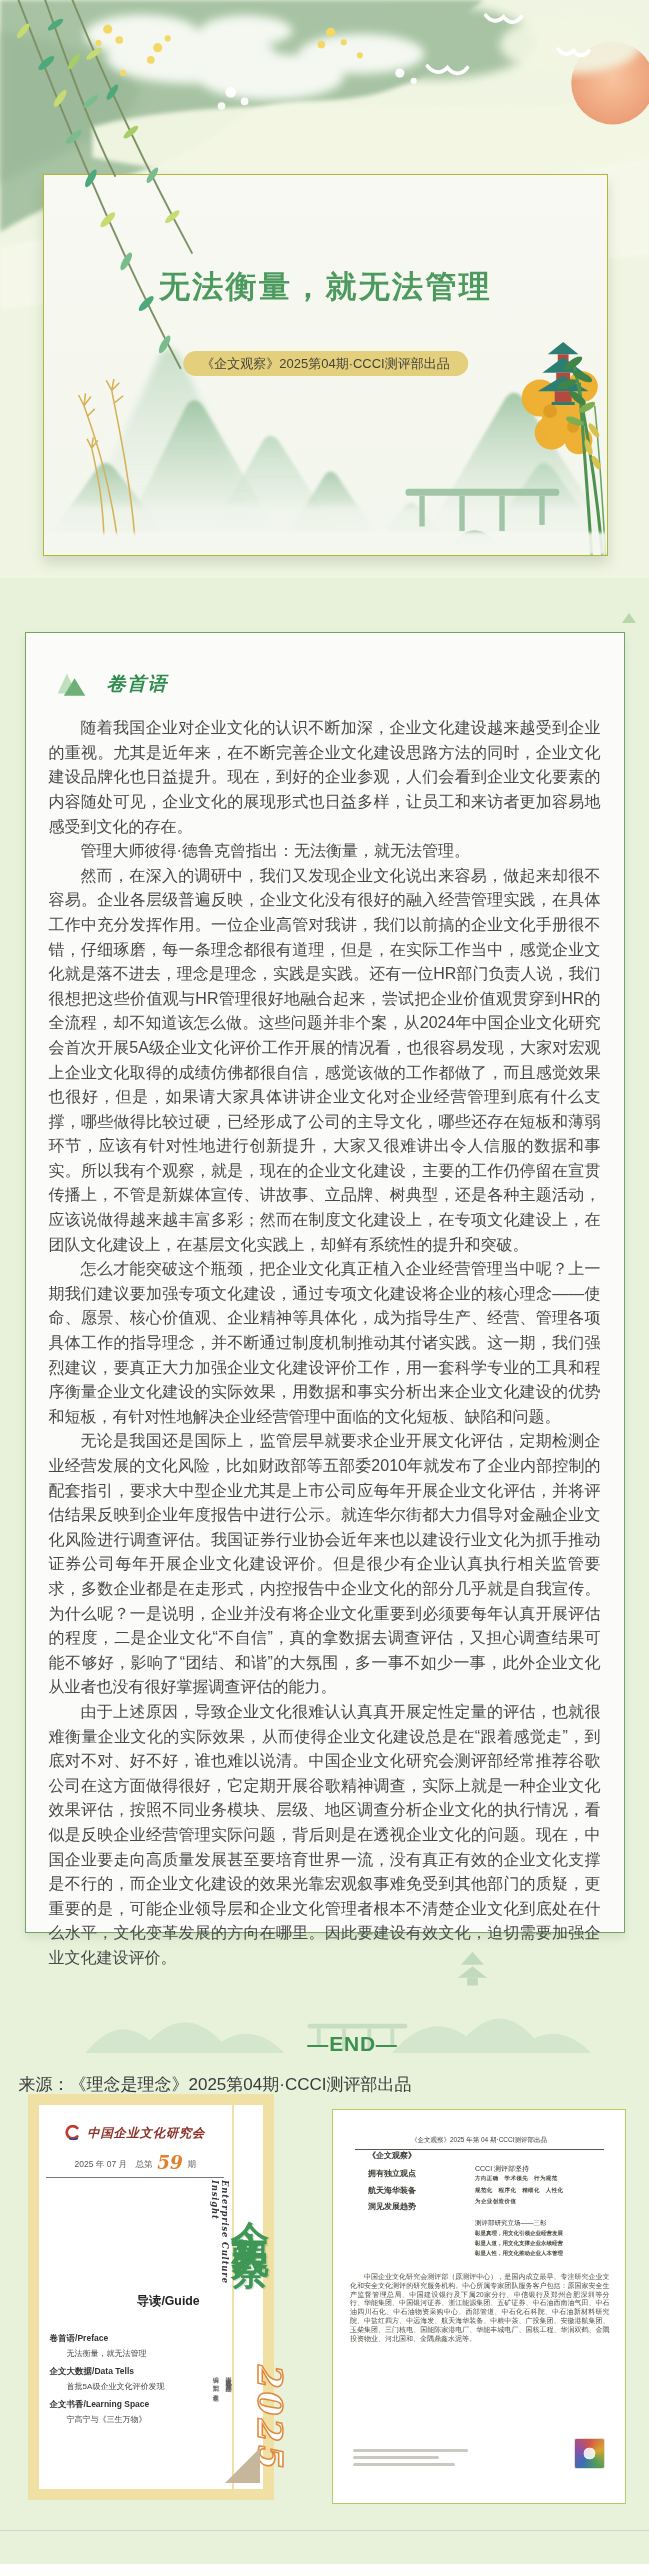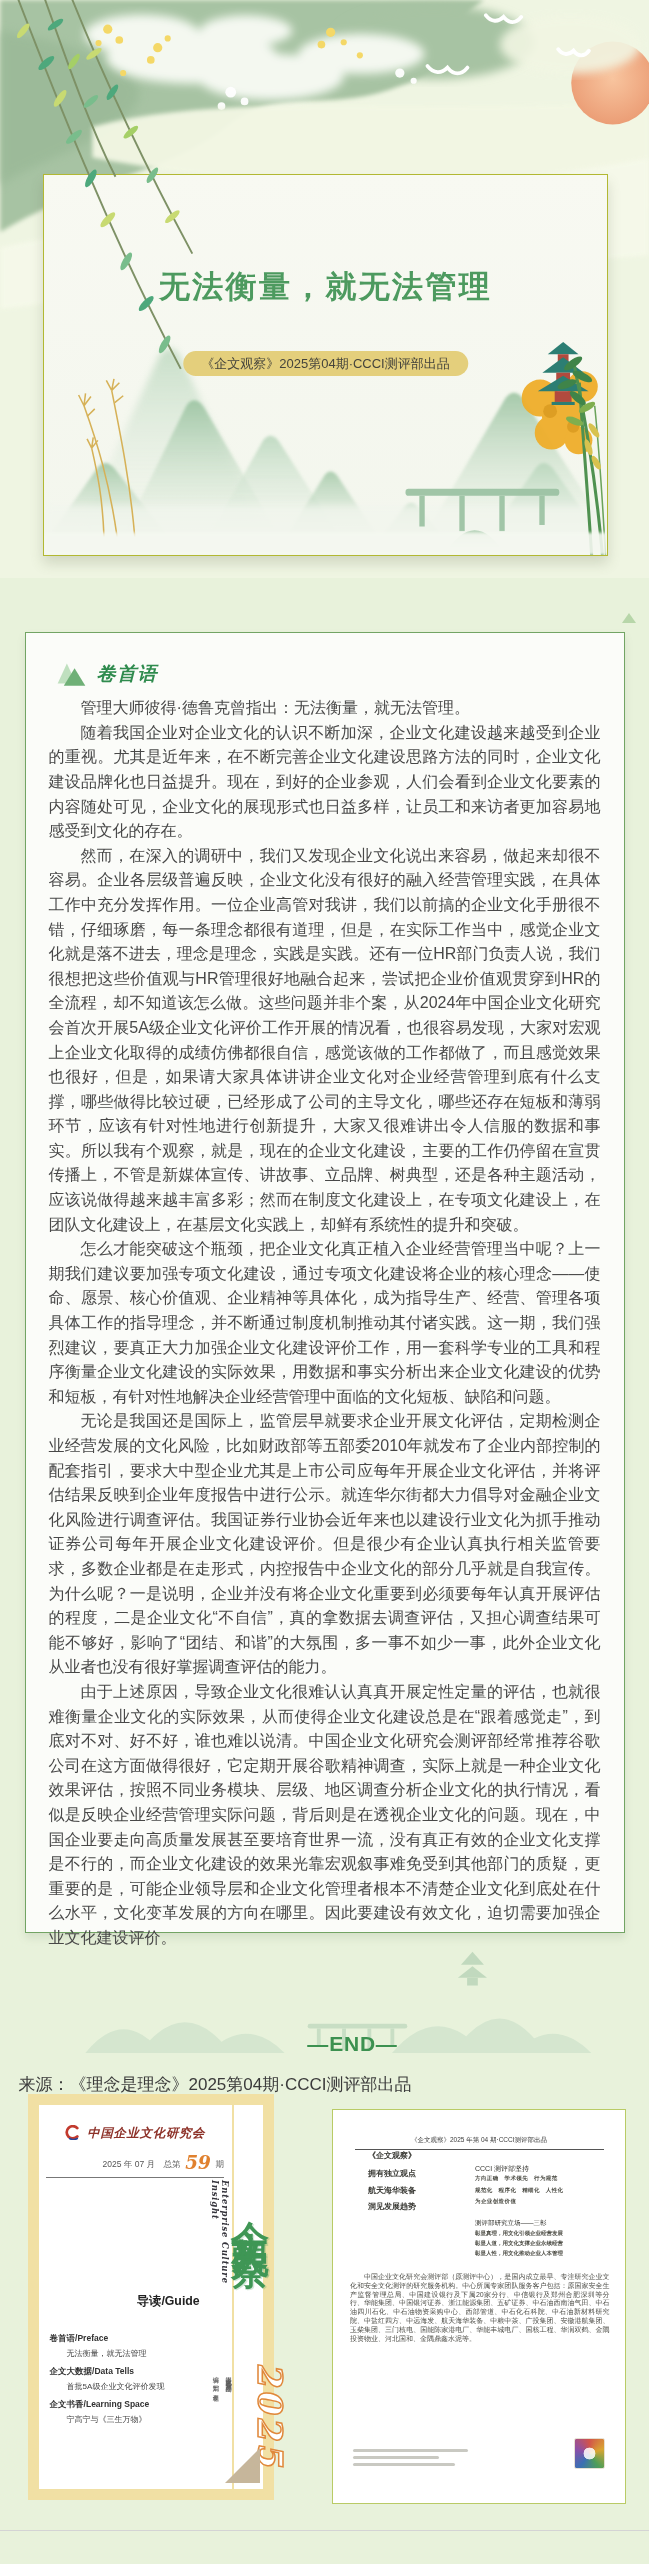--- a/index.html
+++ b/index.html
@@ -22,40 +22,40 @@
 
   .tri-decor{position:absolute;top:613px;right:13px;width:0;height:0;
              border-left:7.7px solid transparent;border-right:7.7px solid transparent;
              border-bottom:10px solid #b7d6a9;}
 
   
   .content-card{position:absolute;left:24.6px;top:632px;width:600px;height:1301px;
                 box-sizing:border-box;background:#fbfcf9;border:0.8px solid #72a464;
                 padding:28px 23px 0;box-shadow:0 4.6px 7.7px rgba(110,130,100,.15);}
   .sec-head{display:flex;align-items:center;gap:9.2px;margin:0 0 9.2px 7.7px;}
-  .sec-title{margin:0;font-size:19px;font-weight:700;font-style:italic;color:#2f8b4e;letter-spacing:1.5px;}
+  .sec-title{margin:10px;font-size:19px;font-weight:700;font-style:italic;color:#2f8b4e;letter-spacing:1.5px;}
   .content-card p{margin:0;font-size:16px;line-height:24.6px;color:#484848;
                   text-align:justify;text-indent:2em;}
 
   
   .watermark{position:absolute;left:23px;top:1938px;opacity:.6;}
   .end-mark{position:absolute;top:2032px;left:0;width:649px;text-align:center;
             font-size:21px;font-weight:700;color:#3c9150;letter-spacing:0.8px;padding-left:28px;}
   .source-line{position:absolute;top:2073px;left:18.5px;font-size:17px;color:#3a3a3a;}
 
   
   .cover{position:absolute;left:28px;top:2094px;width:246px;height:406px;margin:0;
          background:#f1e0a4;}
   .cover-inner{position:absolute;left:10.8px;top:10.8px;right:10.8px;bottom:10.8px;background:#ffffff;}
   .cover-main{position:absolute;left:0;top:0;width:195px;height:100%;border-right:2.3px solid #f1e0a4;box-sizing:border-box;}
   .logo-row{position:absolute;top:20px;left:0;width:100%;text-align:center;white-space:nowrap;}
   .logo-c{display:inline-block;vertical-align:-3.1px;margin-right:3.1px;}
   .org-name{font-family:"DejaVu Serif","Liberation Serif",serif;font-style:italic;font-weight:700;
             color:#8d3128;font-size:12.3px;letter-spacing:0.8px;}
-  .issue-line{position:absolute;top:45px;left:0;width:100%;text-align:center;font-size:8.5px;color:#555;margin-left:28px;}
+  .issue-line{position:absolute;top:45px;left:0;width:100%;text-align:center;font-size:8.5px;color:#555;}
   .issue-number{font-family:"DejaVu Serif","Liberation Serif",serif;font-style:italic;font-weight:700;
                 font-size:18.5px;color:#e0812f;margin:0 2.3px;position:relative;top:2.3px;}
   .cover-rule{position:absolute;top:72px;left:7.7px;right:7.7px;border-top:0.8px solid #777;}
   .vert-en{position:absolute;top:75px;right:1.5px;height:138px;writing-mode:vertical-rl;
            font-family:"DejaVu Serif","Liberation Serif",serif;font-weight:700;font-style:italic;
            font-size:8.5px;color:#34333b;letter-spacing:0.8px;}
   .guide{position:absolute;top:188px;left:98px;font-size:12.3px;font-weight:700;color:#222;}
   .toc{position:absolute;top:212px;left:10.8px;right:4.6px;}
   .toc-sec{font-size:8.5px;font-weight:700;color:#313131;margin-top:7px;}
   .toc-sec:first-child{margin-top:16px;}
@@ -278,22 +278,22 @@
   <div class="tri-decor"></div>
 
   <section class="content-card">
     <div class="sec-head">
       <svg width="31" height="24.6" viewBox="0 0 40 32">
         <polygon points="14,2 2,28 26,28" fill="#bfe0bf"></polygon>
         <polygon points="24,8 10,31 38,31" fill="#6fb077"></polygon>
       </svg>
       <h2 class="sec-title">卷首语</h2>
     </div>
+    <p>随着我国企业对企业文化的认识不断加深，企业文化建设越来越受到企业的重视。尤其是近年来，在不断完善企业文化建设思路方法的同时，企业文化建设品牌化也日益提升。现在，到好的企业参观，人们会看到企业文化要素的内容随处可见，企业文化的展现形式也日益多样，让员工和来访者更加容易地感受到文化的存在。</p>
     <p>管理大师彼得·德鲁克曾指出：无法衡量，就无法管理。</p>
-    <p>随着我国企业对企业文化的认识不断加深，企业文化建设越来越受到企业的重视。尤其是近年来，在不断完善企业文化建设思路方法的同时，企业文化建设品牌化也日益提升。现在，到好的企业参观，人们会看到企业文化要素的内容随处可见，企业文化的展现形式也日益多样，让员工和来访者更加容易地感受到文化的存在。</p>
     <p>然而，在深入的调研中，我们又发现企业文化说出来容易，做起来却很不容易。企业各层级普遍反映，企业文化没有很好的融入经营管理实践，在具体工作中充分发挥作用。一位企业高管对我讲，我们以前搞的企业文化手册很不错，仔细琢磨，每一条理念都很有道理，但是，在实际工作当中，感觉企业文化就是落不进去，理念是理念，实践是实践。还有一位HR部门负责人说，我们很想把这些价值观与HR管理很好地融合起来，尝试把企业价值观贯穿到HR的全流程，却不知道该怎么做。这些问题并非个案，从2024年中国企业文化研究会首次开展5A级企业文化评价工作开展的情况看，也很容易发现，大家对宏观上企业文化取得的成绩仿佛都很自信，感觉该做的工作都做了，而且感觉效果也很好，但是，如果请大家具体讲讲企业文化对企业经营管理到底有什么支撑，哪些做得比较过硬，已经形成了公司的主导文化，哪些还存在短板和薄弱环节，应该有针对性地进行创新提升，大家又很难讲出令人信服的数据和事实。所以我有个观察，就是，现在的企业文化建设，主要的工作仍停留在宣贯传播上，不管是新媒体宣传、讲故事、立品牌、树典型，还是各种主题活动，应该说做得越来越丰富多彩；然而在制度文化建设上，在专项文化建设上，在团队文化建设上，在基层文化实践上，却鲜有系统性的提升和突破。</p>
     <p>怎么才能突破这个瓶颈，把企业文化真正植入企业经营管理当中呢？上一期我们建议要加强专项文化建设，通过专项文化建设将企业的核心理念——使命、愿景、核心价值观、企业精神等具体化，成为指导生产、经营、管理各项具体工作的指导理念，并不断通过制度机制推动其付诸实践。这一期，我们强烈建议，要真正大力加强企业文化建设评价工作，用一套科学专业的工具和程序衡量企业文化建设的实际效果，用数据和事实分析出来企业文化建设的优势和短板，有针对性地解决企业经营管理中面临的文化短板、缺陷和问题。</p>
     <p>无论是我国还是国际上，监管层早就要求企业开展文化评估，定期检测企业经营发展的文化风险，比如财政部等五部委2010年就发布了企业内部控制的配套指引，要求大中型企业尤其是上市公司应每年开展企业文化评估，并将评估结果反映到企业年度报告中进行公示。就连华尔街都大力倡导对金融企业文化风险进行调查评估。我国证券行业协会近年来也以建设行业文化为抓手推动证券公司每年开展企业文化建设评价。但是很少有企业认真执行相关监管要求，多数企业都是在走形式，内控报告中企业文化的部分几乎就是自我宣传。为什么呢？一是说明，企业并没有将企业文化重要到必须要每年认真开展评估的程度，二是企业文化“不自信”，真的拿数据去调查评估，又担心调查结果可能不够好，影响了“团结、和谐”的大氛围，多一事不如少一事，此外企业文化从业者也没有很好掌握调查评估的能力。</p>
     <p>由于上述原因，导致企业文化很难认认真真开展定性定量的评估，也就很难衡量企业文化的实际效果，从而使得企业文化建设总是在“跟着感觉走”，到底对不对、好不好，谁也难以说清。中国企业文化研究会测评部经常推荐谷歌公司在这方面做得很好，它定期开展谷歌精神调查，实际上就是一种企业文化效果评估，按照不同业务模块、层级、地区调查分析企业文化的执行情况，看似是反映企业经营管理实际问题，背后则是在透视企业文化的问题。现在，中国企业要走向高质量发展甚至要培育世界一流，没有真正有效的企业文化支撑是不行的，而企业文化建设的效果光靠宏观叙事难免受到其他部门的质疑，更重要的是，可能企业领导层和企业文化管理者根本不清楚企业文化到底处在什么水平，文化变革发展的方向在哪里。因此要建设有效文化，迫切需要加强企业文化建设评价。</p>
   </section>
 
   <svg class="watermark" width="603" height="115" viewBox="0 0 784 150">
     <g fill="#c3dcc5" opacity=".85">
       <path d="M80,150 Q130,88 180,150 Z"></path>
         <path d="M150,150 Q210,70 270,150 Z"></path>

